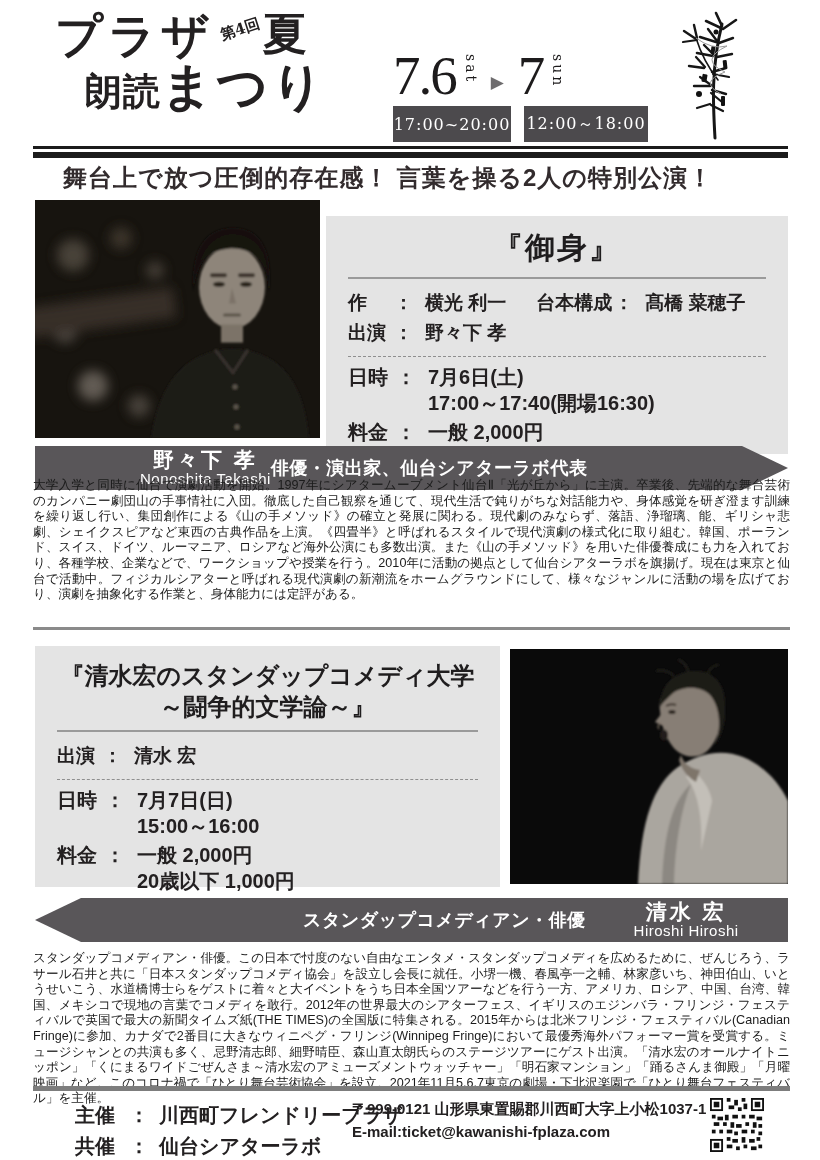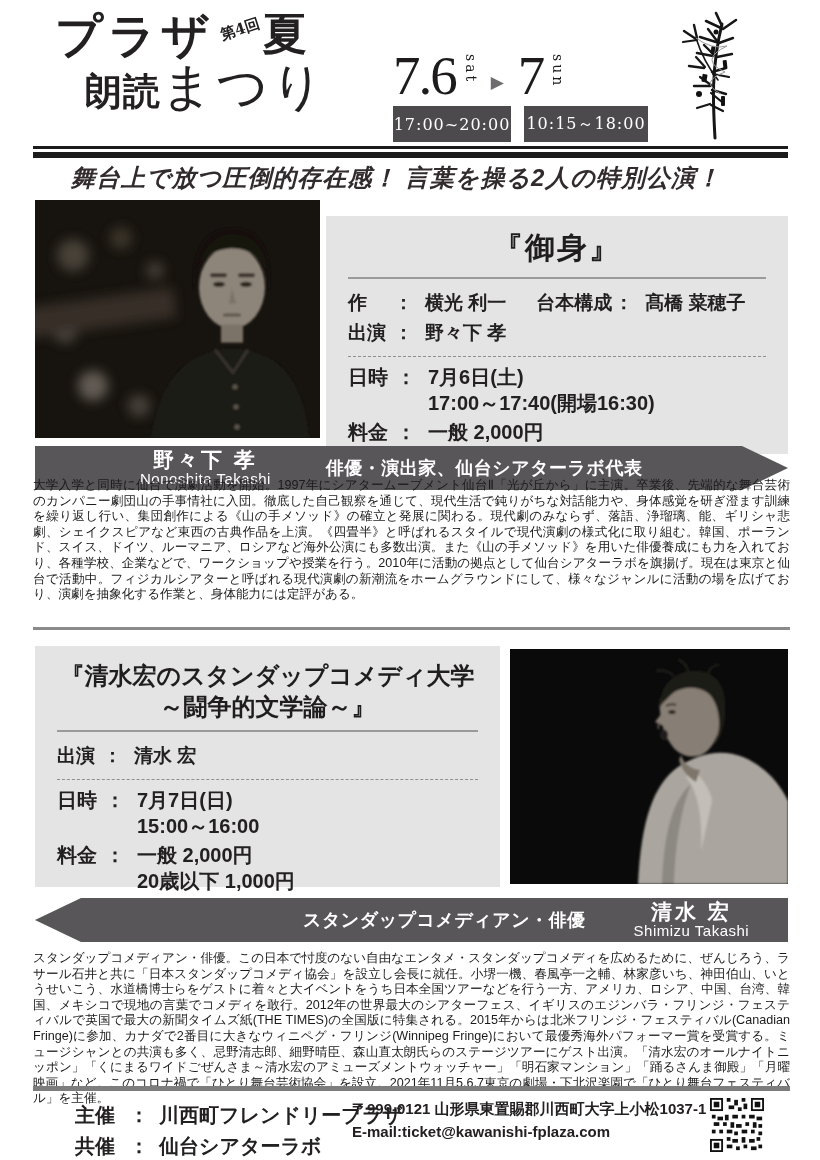--- a/index.html
+++ b/index.html
@@ -8,40 +8,40 @@
 
   
   .logo{position:absolute;left:55px;top:12px;}
   .logo-row1{display:flex;align-items:flex-start;}
   .logo-l1{font-size:47px;font-weight:bold;letter-spacing:5px;line-height:1;}
   .logo-edition{font-family:"DejaVu Serif",serif;font-size:15px;font-weight:bold;
         transform:rotate(-18deg);margin:8px 0 0 6px;display:inline-block;}
   .logo-season{font-family:"DejaVu Serif",serif;font-size:44px;font-weight:bold;line-height:1;margin-left:2px;}
   .logo-row2{margin:2px 0 0 30px;line-height:1;}
   .logo-l2s{font-size:37px;font-weight:bold;letter-spacing:1px;}
-  .logo-l2l{font-size:51px;font-weight:normal;letter-spacing:3px;text-align:right;}
+  .logo-l2l{font-size:51px;font-weight:bold;letter-spacing:3px;text-align:right;}
 
   .dates{position:absolute;left:393px;top:50px;display:flex;align-items:flex-start;height:56px;}
   .date-num{font-family:Liberation Serif, serif;font-size:55px;line-height:0.95;letter-spacing:-2px;color:#1d1b1c;}
   .date-dow{writing-mode:vertical-rl;font-family:"DejaVu Serif",serif;font-size:14px;
         letter-spacing:3px;margin:4px 4px 0 7px;color:#1d1b1c;}
   .date-arrow{font-size:17px;color:#6e6c6e;align-self:center;margin:8px 14px 0 8px;}
   .timebox{position:absolute;top:106px;height:36px;background:#4c4a4d;color:#fff;
         font-family:"DejaVu Serif",serif;font-size:16px;display:flex;align-items:center;
         justify-content:center;letter-spacing:1px;}
   .tb1{left:393px;width:118px;}
   .tb2{left:524px;width:124px;}
   .branch{position:absolute;left:655px;top:8px;}
 
   .dbl-line{position:absolute;left:33px;top:146px;width:755px;}
   .dbl-line .t{height:3px;background:#1b1b1b;margin-bottom:3px;}
   .dbl-line .b{height:6px;background:#1b1b1b;}
 
-  .tagline{position:absolute;left:16px;top:162px;width:760px;text-align:center;
-        font-size:24px;font-weight:bold;color:#322b2d;letter-spacing:1px;font-style:italic;}
+  .tagline{position:absolute;left:8px;top:162px;width:760px;text-align:center;
+        font-size:24px;font-weight:bold;color:#322b2d;letter-spacing:1px;}
 
   
   .photo1{position:absolute;left:35px;top:200px;width:285px;height:238px;}
   .photo2{position:absolute;left:510px;top:649px;width:278px;height:235px;}
   .photo1 svg,.photo2 svg{display:block;width:100%;height:100%;}
 
   .infobox{position:absolute;background:#e4e4e4;box-sizing:border-box;padding:10px 18px 0 18px;}
   .box1{left:326px;top:216px;width:462px;height:238px;}
   .box2{left:35px;top:646px;width:465px;height:241px;}
   .box-title{text-align:center;font-weight:bold;color:#1f1d1e;}
@@ -62,21 +62,21 @@
   .banner{position:absolute;height:44px;background:#595659;color:#fff;display:flex;align-items:center;}
   .banner1{left:35px;top:446px;width:753px;
         clip-path:polygon(0 0,707px 0,753px 50%,707px 100%,0 100%);}
   .banner2{left:35px;top:898px;width:753px;
         clip-path:polygon(46px 0,753px 0,753px 100%,46px 100%,0 50%);}
   .b-name{text-align:center;line-height:1.05;}
   .b-name-jp{font-size:21px;font-weight:bold;letter-spacing:3px;display:block;}
   .b-name-en{font-size:15px;display:block;letter-spacing:0.5px;}
   .banner1 .b-name{margin-left:105px;}
   .b-role{font-size:18px;font-weight:bold;letter-spacing:0.5px;}
-  .banner1 .b-role{margin-left:55px;}
+  .banner1 .b-role{}
   .banner2 .b-role{margin-left:268px;}
   .banner2 .b-name{margin-left:48px;}
 
   
   .bio{position:absolute;left:33px;width:757px;font-size:12.6px;line-height:1.24;
         text-align:justify;color:#1b1b1b;}
   .bio1{top:478px;}
   .bio2{top:951px;}
 
   .mid-divider{position:absolute;left:33px;top:627px;width:757px;height:3px;background:#8a8a8a;}
@@ -107,21 +107,21 @@
   </div>
 
   <div class="dates">
     <span class="date-num">7.6</span>
     <span class="date-dow">sat</span>
     <span class="date-arrow">▶</span>
     <span class="date-num">7</span>
     <span class="date-dow">sun</span>
   </div>
   <div class="timebox tb1">17:00~20:00</div>
-  <div class="timebox tb2">10:15～18:00</div>
+  <div class="timebox tb2">12:00～18:00</div>
 
   <div class="branch">
     <svg width="130" height="132" viewBox="0 0 130 132">
       <g stroke="#161616" stroke-linecap="round" fill="none">
         <path d="M60,130 C58,96 56,60 67,16" stroke-width="3"></path>
         <path d="M63,72 C52,58 46,46 41,30" stroke-width="1.6"></path>
         <path d="M66,20 l-15,-7" stroke-width="2.6"></path>
           <path d="M67,18 l-6,-13" stroke-width="2.6"></path>
           <path d="M68,21 l13,-9" stroke-width="2.6"></path>
         <path d="M61,34 l-16,-5" stroke-width="2.6"></path>
@@ -312,21 +312,21 @@
         <ellipse cx="154" cy="86" rx="4" ry="5.5" fill="#241f1a"></ellipse>
         <path d="M150,74 q-3,3 -1,6" stroke="#6e6357" stroke-width="1.5" fill="none"></path>
       </g>
     </svg>
   </div>
 
   <div class="banner banner2">
     <div class="b-role">スタンダップコメディアン・俳優</div>
     <div class="b-name">
       <span class="b-name-jp">清水 宏</span>
-      <span class="b-name-en">Shimizu Takashi</span>
+      <span class="b-name-en">Hiroshi Hiroshi</span>
     </div>
   </div>
 
   <div class="bio bio2">スタンダップコメディアン・俳優。この日本で忖度のない自由なエンタメ・スタンダップコメディを広めるために、ぜんじろう、ラサール石井と共に「日本スタンダップコメディ協会」を設立し会長に就任。小堺一機、春風亭一之輔、林家彦いち、神田伯山、いとうせいこう、水道橋博士らをゲストに着々と大イベントをうち日本全国ツアーなどを行う一方、アメリカ、ロシア、中国、台湾、韓国、メキシコで現地の言葉でコメディを敢行。2012年の世界最大のシアターフェス、イギリスのエジンバラ・フリンジ・フェスティバルで英国で最大の新聞タイムズ紙(THE TIMES)の全国版に特集される。2015年からは北米フリンジ・フェスティバル(Canadian Fringe)に参加、カナダで2番目に大きなウィニペグ・フリンジ(Winnipeg Fringe)において最優秀海外パフォーマー賞を受賞する。ミュージシャンとの共演も多く、忌野清志郎、細野晴臣、森山直太朗氏らのステージツアーにゲスト出演。「清水宏のオールナイトニッポン」「くにまるワイドごぜんさま～清水宏のアミューズメントウォッチャー」「明石家マンション」「踊るさんま御殿」「月曜映画」など。このコロナ禍で「ひとり舞台芸術協会」を設立。2021年11月5.6.7東京の劇場・下北沢楽園で「ひとり舞台フェスティバル」を主催。</div>
 
   <div class="foot-divider"></div>
 
   <div class="f-org">
     <div class="crow">
       <span class="clabel">主催</span>

